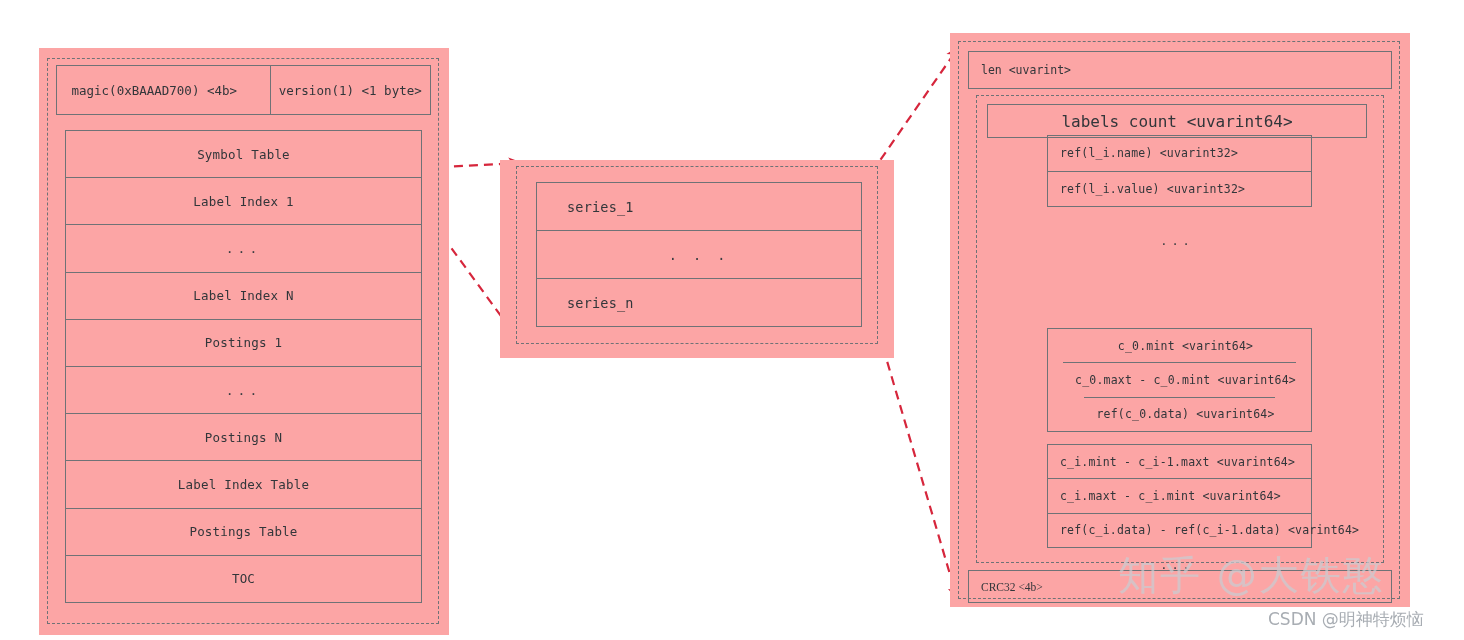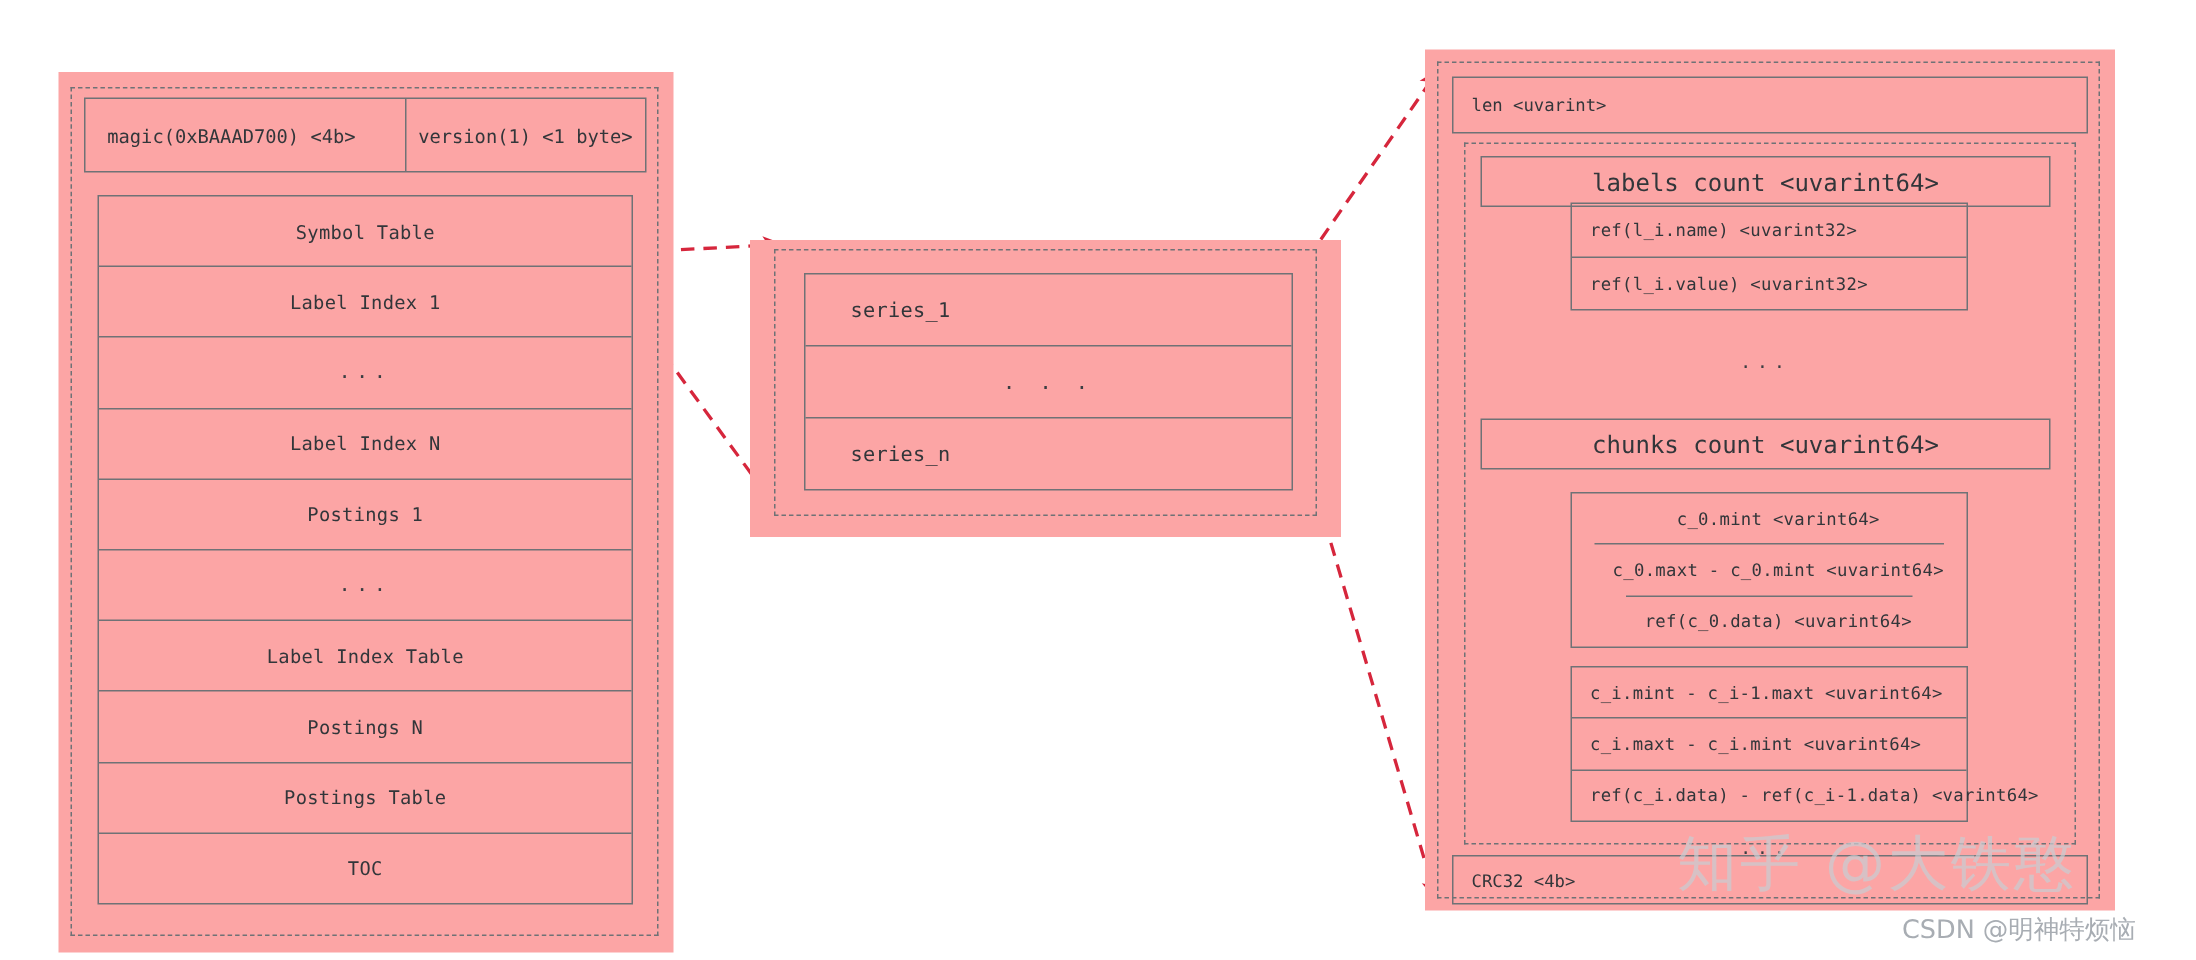--- a/index.html
+++ b/index.html
@@ -81,21 +81,21 @@
   #r-len{
     position:absolute;left:18px;top:18px;width:424px;height:38px;
     border:1.6px solid #6f7276;box-sizing:border-box;
     display:flex;align-items:center;padding-left:12px;
     font-size:11.5px;color:#32363a;
   }
   #r-crc{
     position:absolute;left:18px;top:537px;width:424px;height:33px;
     border:1.6px solid #6f7276;box-sizing:border-box;
     display:flex;align-items:center;padding-left:12px;
-    font-size:11.5px;color:#32363a;
+    font-size:11.5px;color:#32363a;font-family:Liberation Serif, serif;
   }
   #r-body{
     position:absolute;left:26px;top:62px;width:408px;height:468px;
     border:1.6px dashed #6f7276;box-sizing:border-box;
   }
   .r-band{
     position:absolute;left:10px;width:380px;
     border:1.6px solid #6f7276;box-sizing:border-box;
     display:flex;align-items:center;justify-content:center;
     font-size:16px;color:#32363a;
@@ -164,22 +164,22 @@
       <div class="hcell">version(1) &lt;1 byte&gt;</div>
     </div>
 
     <div id="left-inner">
       <div class="row">Symbol Table</div>
       <div class="row">Label Index 1</div>
       <div class="row dots">...</div>
       <div class="row">Label Index N</div>
       <div class="row">Postings 1</div>
       <div class="row dots">...</div>
+      <div class="row">Postings N</div>
       <div class="row">Label Index Table</div>
-      <div class="row">Postings N</div>
       <div class="row">Postings Table</div>
       <div class="row">TOC</div>
     </div>
   </div>
 
   <div class="panel" id="mid-panel">
     <div id="mid-outer"></div>
     <div id="mid-inner">
       <div class="row left">series_1</div>
       <div class="row mid dots">. . .</div>
@@ -195,21 +195,20 @@
     <div id="r-body">
       <div class="r-band" id="r-labels-count">labels count &lt;uvarint64&gt;</div>
 
       <div class="r-group" id="r-label-group">
         <div class="row left">ref(l_i.name) &lt;uvarint32&gt;</div>
         <div class="row left">ref(l_i.value) &lt;uvarint32&gt;</div>
       </div>
 
       <div class="r-dots" id="r-dots-labels">...</div>
 
-      <div class="r-band" id="r-chunks-count">chunks count &lt;uvarint64&gt;</div>
 
       <div class="r-group" id="r-chunk0-group">
         <div class="row left">c_0.mint &lt;varint64&gt;</div>
         <div class="row left">c_0.maxt - c_0.mint &lt;uvarint64&gt;</div>
         <div class="row left">ref(c_0.data) &lt;uvarint64&gt;</div>
       </div>
 
       <div class="r-group" id="r-chunkI-group">
         <div class="row left">c_i.mint - c_i-1.maxt &lt;uvarint64&gt;</div>
         <div class="row left">c_i.maxt - c_i.mint &lt;uvarint64&gt;</div>

